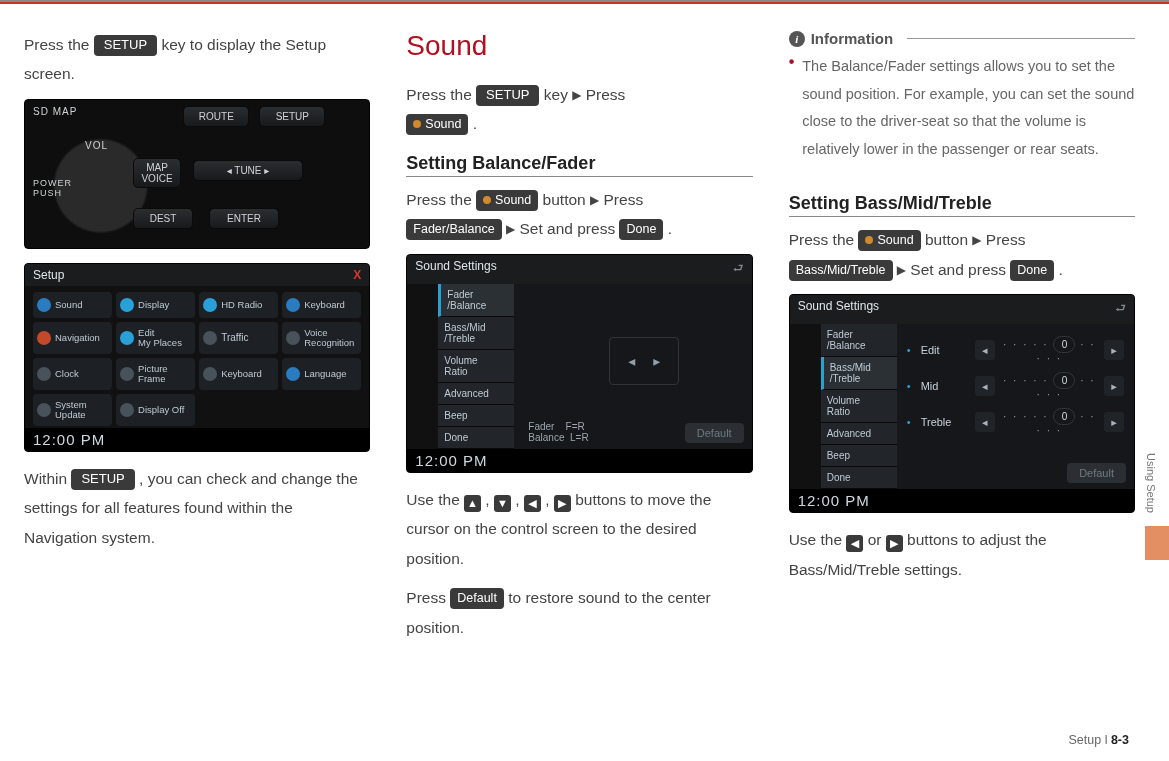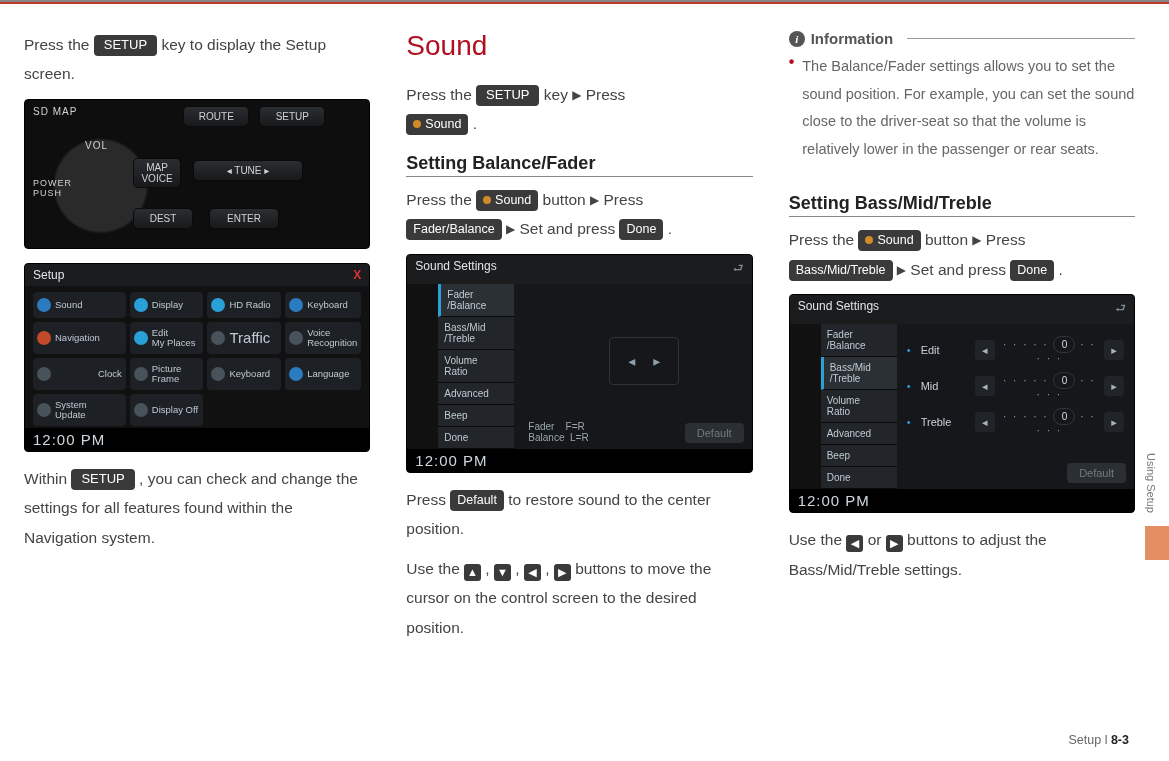--- a/index.html
+++ b/index.html
@@ -280,30 +280,30 @@
               <span class="ic" style="background: rgb(192, 74, 42);"></span>
               <span style="white-space: pre; font-size: 9.5px; line-height: 10px;">Navigation</span>
             </div>
             <div class="cell">
               <span class="ic" style="background: rgb(42, 160, 216);"></span>
               <span style="white-space: pre; font-size: 9.5px; line-height: 10px;">Edit
 My Places</span>
             </div>
             <div class="cell">
               <span class="ic" style="background: rgb(72, 82, 90);"></span>
-              <span style="white-space: pre; font-size: 15px; line-height: 10px;">Traffic</span>
+              <span style="white-space: pre; font-size: 10px; line-height: 10px;">Traffic</span>
             </div>
             <div class="cell">
               <span class="ic" style="background: rgb(72, 82, 90);"></span>
               <span style="white-space: pre; font-size: 9.5px; line-height: 10px;">Voice
 Recognition</span>
             </div>
             <div class="cell">
               <span class="ic" style="background: rgb(72, 82, 90);"></span>
-              <span style="white-space: pre; font-size: 9.5px; line-height: 10px; margin-left: 43px;">Clock</span>
+              <span style="white-space: pre; font-size: 9.5px; line-height: 10px;">Clock</span>
             </div>
             <div class="cell">
               <span class="ic" style="background: rgb(72, 82, 90);"></span>
               <span style="white-space: pre; font-size: 9.5px; line-height: 10px;">Picture
 Frame</span>
             </div>
             <div class="cell">
               <span class="ic" style="background: rgb(72, 82, 90);"></span>
               <span style="white-space: pre; font-size: 9.5px; line-height: 10px;">Keyboard</span>
             </div>
@@ -384,31 +384,31 @@
           </div>
           <div class="lbls" style="white-space:pre;">Fader    F=R
 Balance  L=R</div>
           <div class="def">Default</div>
         </div>
       </div>
       <div class="clock">12:00 PM</div>
     </div>
 
     <p class="para">
-      <span>Press </span>
-      <span class="key sm">Default</span>
-      <span> to restore sound to the cen­ter position.</span>
-    </p>
-    <p class="para">
       <span>Use the </span>
       <span class="arrowbtn">▲</span> ,
       <span class="arrowbtn">▼</span> ,
       <span class="arrowbtn">◀</span> ,
       <span class="arrowbtn">▶</span>
       <span> buttons to move the cursor on the control screen to the desired position.</span>
+    </p>
+    <p class="para">
+      <span>Press </span>
+      <span class="key sm">Default</span>
+      <span> to restore sound to the cen­ter position.</span>
     </p>
   </div>
 
   <div class="col">
     <div class="info-head">
       <span class="i">i</span>
       <span>Information</span>
       <span class="rule"></span>
     </div>
     <div style="display:flex;">

